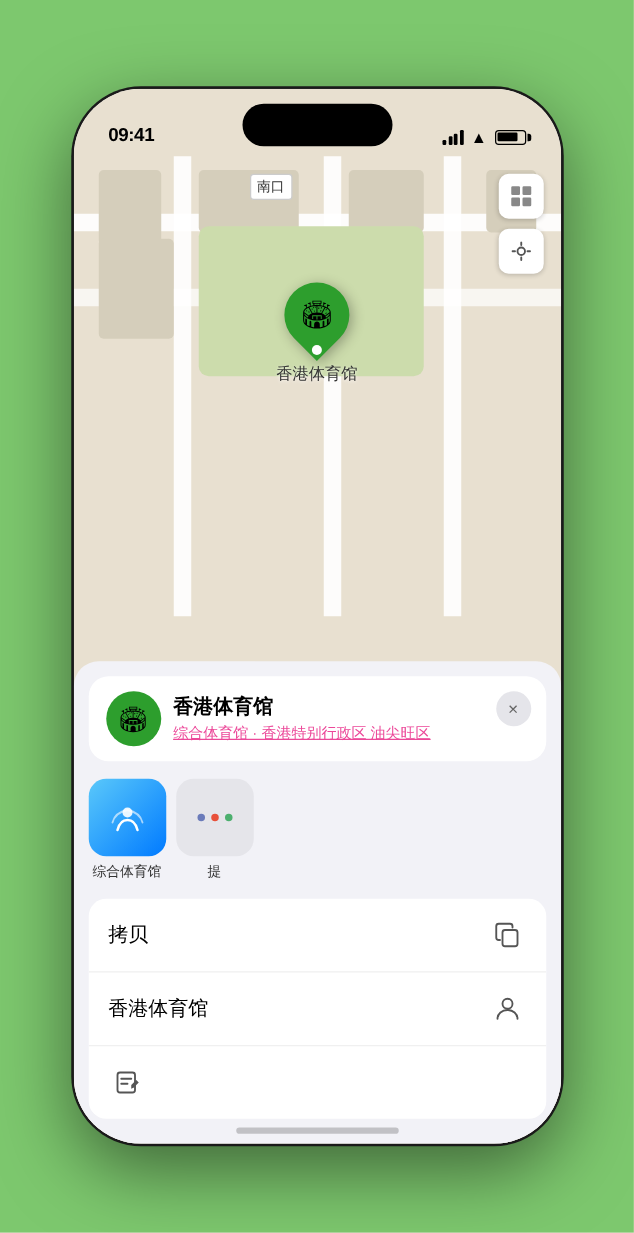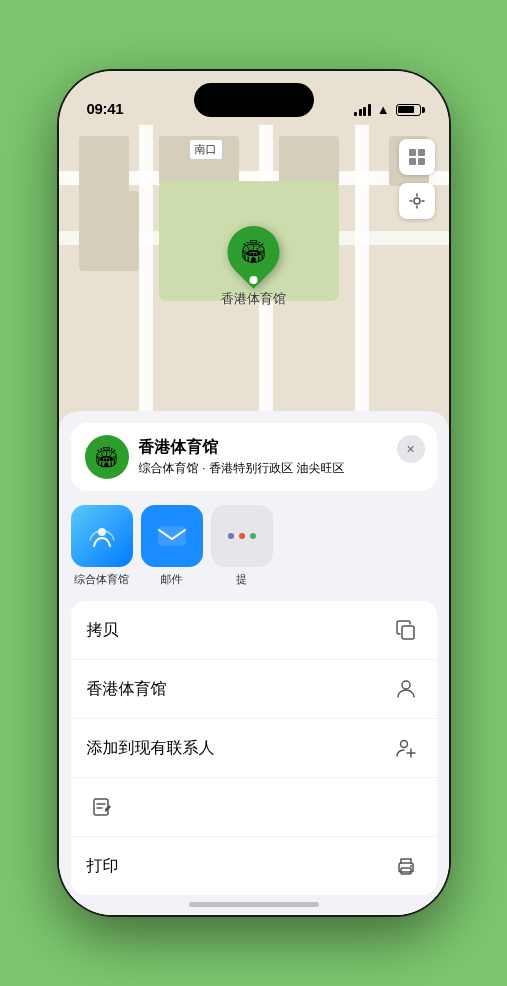--- a/index.html
+++ b/index.html
@@ -176,21 +176,21 @@
       margin-top: 6px;
       font-size: 13px;
       font-weight: 500;
       color: #333;
       text-shadow: 0 1px 3px rgba(255,255,255,0.8);
     }
     
     .map-label-box {
       position: absolute;
       top: 68px;
-      left: 130px;
+      left: 141px;
       background: #fff;
       border: 1px solid #ccc;
       padding: 2px 5px;
       border-radius: 3px;
       font-size: 11px;
       color: #333;
       z-index: 10;
     }
     
     .map-controls {
@@ -248,22 +248,23 @@
       flex-shrink: 0;
     }
     .location-info { flex: 1; }
     .location-name {
       font-size: 16px;
       font-weight: 600;
       color: #000;
     }
     .location-desc {
       font-size: 12px;
-      color: #000000;
+      color: #ec4899;
       margin-top: 2px;
+      text-decoration: underline;
     }
     .close-btn {
       width: 28px;
       height: 28px;
       background: #e5e5ea;
       border-radius: 50%;
       display: flex;
       align-items: center;
       justify-content: center;
       font-size: 14px;
@@ -440,29 +441,20 @@
             <svg width="32" height="32" viewBox="0 0 32 32" fill="none">
               <circle cx="16" cy="12" r="4" fill="white" opacity="0.9"></circle>
               <path d="M8 26 Q10 18 16 18 Q22 18 24 26" stroke="white" stroke-width="2" fill="none" stroke-linecap="round"></path>
               <path d="M4 20 Q6 12 16 10 Q26 12 28 20" stroke="white" stroke-width="1.5" fill="none" stroke-linecap="round" opacity="0.6"></path>
             </svg>
           </div>
           <span class="share-label">综合体育馆</span>
         </div>
 
 
-        <div class="share-item">
-          <div class="share-icon mail">
-            <svg width="34" height="34" viewBox="0 0 34 34" fill="none">
-              <rect x="4" y="8" width="26" height="18" rx="3" fill="white" opacity="0.15" stroke="white" stroke-width="1.5"></rect>
-              <path d="M4 11 L17 20 L30 11" stroke="white" stroke-width="2" stroke-linecap="round" fill="none"></path>
-            </svg>
-          </div>
-          <span class="share-label">邮件</span>
-        </div>
 
 
         <div class="share-item">
           <div class="share-icon more" style="position:relative;">
             <div style="display:flex;gap:5px;align-items:center;">
               <div style="width:6px;height:6px;background:#6b7bba;border-radius:50%"></div>
               <div style="width:6px;height:6px;background:#e8503a;border-radius:50%"></div>
               <div style="width:6px;height:6px;background:#4caf6e;border-radius:50%"></div>
             </div>
           </div>
@@ -485,52 +477,30 @@
         <div class="action-item">
           <span class="action-text">香港体育馆</span>
           <div class="action-icon">
             <svg width="22" height="22" viewBox="0 0 22 22" fill="none">
               <circle cx="11" cy="7" r="4" stroke="#555" stroke-width="1.5"></circle>
               <path d="M3 19 C3 15.1 6.6 12 11 12 C15.4 12 19 15.1 19 19" stroke="#555" stroke-width="1.5" stroke-linecap="round"></path>
             </svg>
           </div>
         </div>
 
-        <div class="action-item">
-          <span class="action-text">添加到现有联系人</span>
-          <div class="action-icon">
-            <svg width="22" height="22" viewBox="0 0 22 22" fill="none">
-              <circle cx="9" cy="7" r="3.5" stroke="#555" stroke-width="1.5"></circle>
-              <path d="M2 19 C2 15.5 5.1 13 9 13" stroke="#555" stroke-width="1.5" stroke-linecap="round"></path>
-              <line x1="16" y1="12" x2="16" y2="20" stroke="#555" stroke-width="1.5" stroke-linecap="round"></line>
-              <line x1="12" y1="16" x2="20" y2="16" stroke="#555" stroke-width="1.5" stroke-linecap="round"></line>
-            </svg>
-          </div>
-        </div>
 
         <div class="action-item">
           <div class="action-icon">
             <svg width="22" height="22" viewBox="0 0 22 22" fill="none">
               <rect x="3" y="3" width="14" height="16" rx="2" stroke="#555" stroke-width="1.5"></rect>
               <line x1="6" y1="8" x2="14" y2="8" stroke="#555" stroke-width="1.5" stroke-linecap="round"></line>
               <line x1="6" y1="12" x2="11" y2="12" stroke="#555" stroke-width="1.5" stroke-linecap="round"></line>
               <path d="M16 15 L20 11 L18 9 L14 13 L14 16 L16 15 Z" fill="#555"></path>
             </svg>
           </div>
         </div>
 
-        <div class="action-item">
-          <span class="action-text">打印</span>
-          <div class="action-icon">
-            <svg width="22" height="22" viewBox="0 0 22 22" fill="none">
-              <rect x="4" y="8" width="14" height="9" rx="2" stroke="#555" stroke-width="1.5"></rect>
-              <path d="M6 8 V4 H16 V8" stroke="#555" stroke-width="1.5" stroke-linecap="round" stroke-linejoin="round"></path>
-              <rect x="6" y="13" width="10" height="6" rx="1" stroke="#555" stroke-width="1.5"></rect>
-              <circle cx="16" cy="11" r="1" fill="#555"></circle>
-            </svg>
-          </div>
-        </div>
       </div>
 
       <div class="home-indicator"></div>
     </div>
   </div>
 </div>
 
 </body></html>

